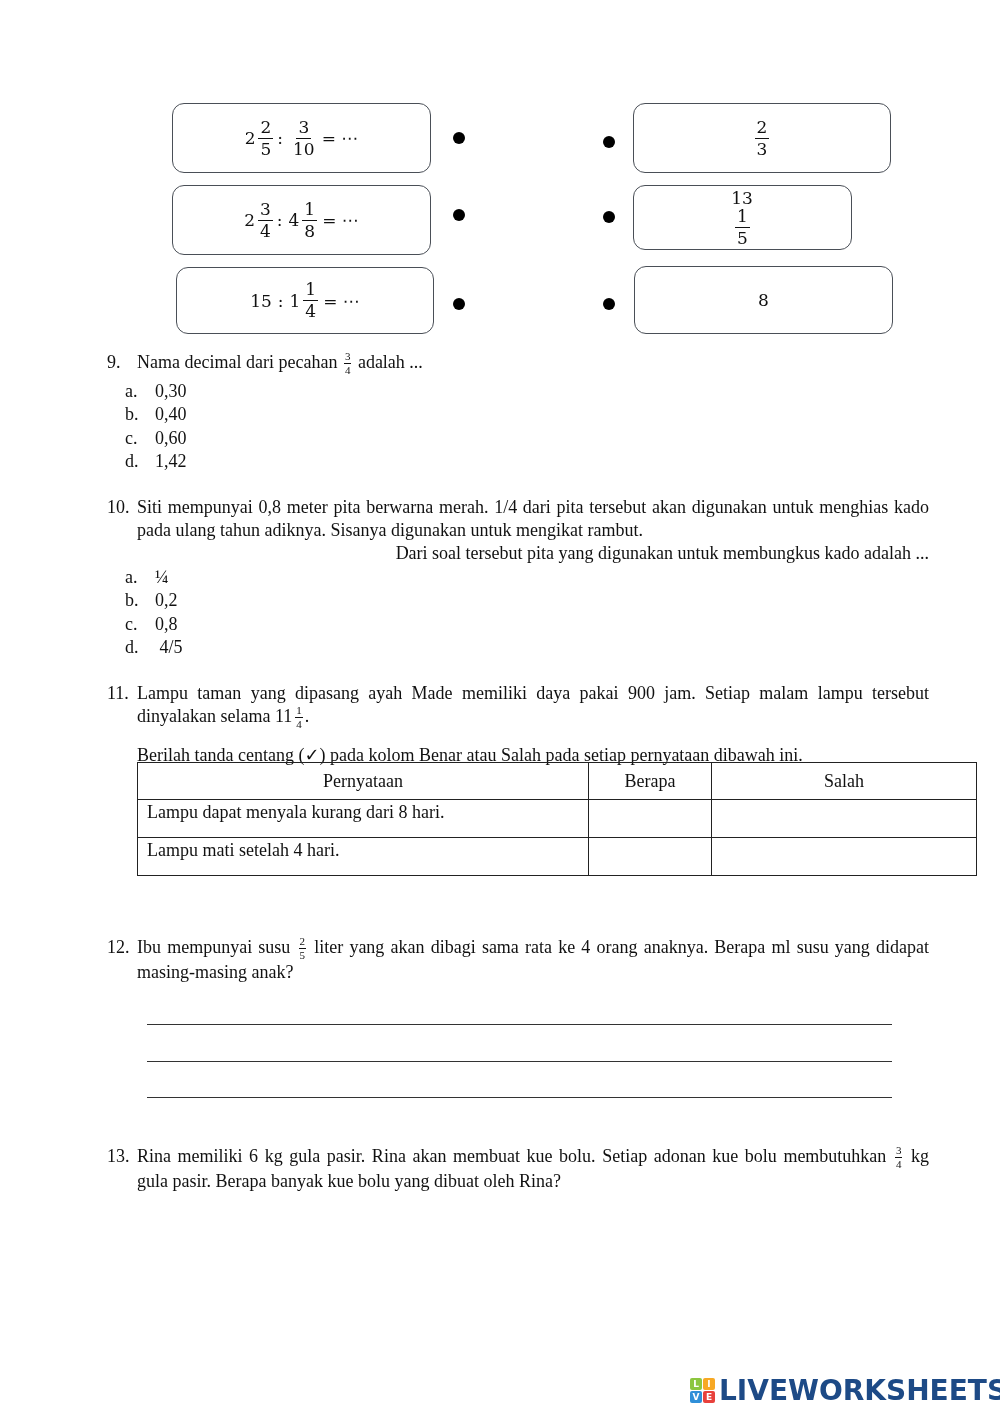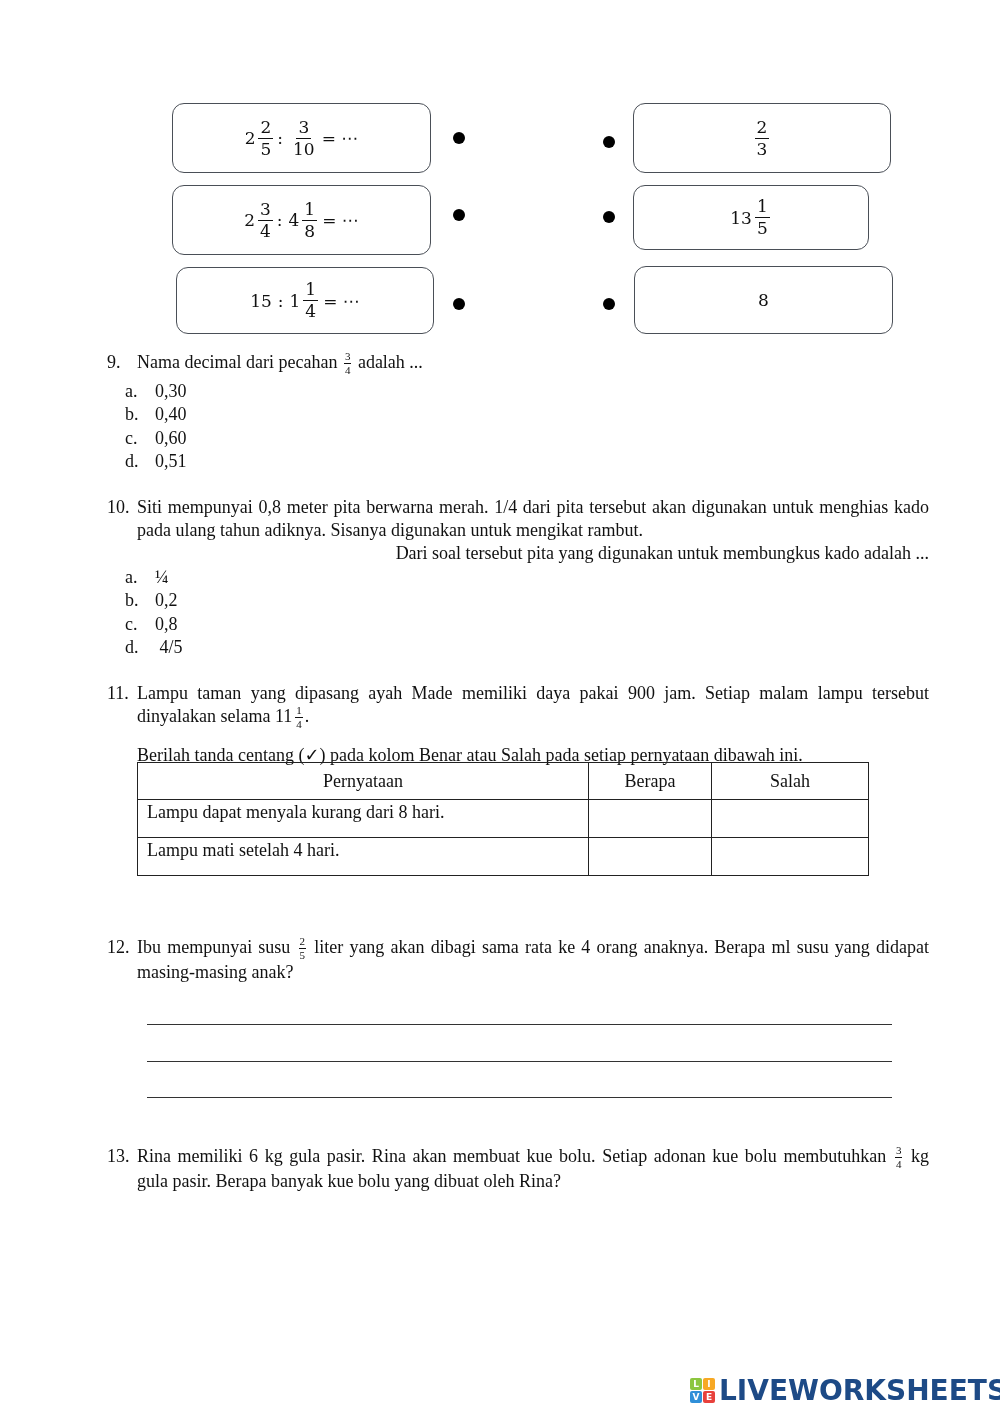--- a/index.html
+++ b/index.html
@@ -21,21 +21,21 @@
     .frac.small .den { padding: 1px 1px 0 1px; }
     .whole { margin-right: 1px; }
 
     .q { position: absolute; left: 107px; width: 822px; line-height: 23px; }
     .qnum { position: absolute; left: 0; top: 0; }
     .qbody { margin-left: 30px; text-align: justify; }
     .opts { position: absolute; left: 125px; line-height: 23.4px; }
     .opt { display: flex; }
     .opt .l { width: 30px; }
 
-    table.stmt { position: absolute; left: 137px; top: 762px; width: 732px; border-collapse: collapse;
+    table.stmt { position: absolute; left: 137px; top: 762px; width: 840px; border-collapse: collapse;
                  font-size: 18px; }
     table.stmt td, table.stmt th { border: 1.3px solid #222; font-weight: normal; }
     table.stmt th { height: 34px; text-align: center; }
     table.stmt td { height: 35px; padding: 0 0 0 9px; vertical-align: top; padding-top: 2px; }
     .ansline { position: absolute; left: 147px; width: 745px; border-top: 1.3px solid #333; }
 
     .logo { position: absolute; left: 690px; top: 1374px; display: flex; align-items: center; }
     .logo-grid { display: grid; grid-template-columns: 12px 12px; grid-template-rows: 12px 12px; gap: 1px; margin-right: 4px; }
     .logo-grid span { font-family: "DejaVu Sans", sans-serif; font-size: 9px; font-weight: bold; color: #fff;
                       display: flex; align-items: center; justify-content: center; border-radius: 2px; }
@@ -89,21 +89,21 @@
 <div class="dot" style="left:603px;top:136px;"></div>
 <div class="dot" style="left:603px;top:211px;"></div>
 <div class="dot" style="left:603px;top:298px;"></div>
 
 <div class="mbox" style="left:633px;top:103px;width:258px;height:70px;">
   <span class="frac">
       <span class="num">2</span>
       <span class="den">3</span>
     </span>
 </div>
-<div class="mbox" style="left:633px;top:185px;width:236px;height:65px;">
+<div class="mbox" style="left:633px;top:185px;width:219px;height:65px;flex-direction:column;">
   <span class="whole">13</span>
   <span class="frac">
       <span class="num">1</span>
       <span class="den">5</span>
     </span>
 </div>
 <div class="mbox" style="left:634px;top:266px;width:259px;height:68px;">
   <span>8</span>
 </div>
 
@@ -126,21 +126,21 @@
   <div class="opt">
       <span class="l">b.</span>
       <span>0,40</span>
     </div>
   <div class="opt">
       <span class="l">c.</span>
       <span>0,60</span>
     </div>
   <div class="opt">
       <span class="l">d.</span>
-      <span>0,51</span>
+      <span>1,42</span>
     </div>
 </div>
 
 <div class="q" style="top:496px;">
   <span class="qnum">10.</span>
   <div class="qbody">
     <div>Siti mempunyai 0,8 meter pita berwarna merah. 1/4 dari pita tersebut akan digunakan untuk menghias kado pada ulang tahun adiknya. Sisanya digunakan untuk mengikat rambut.</div>
     <div style="text-align:right">Dari soal tersebut pita yang digunakan untuk membungkus kado adalah ...</div>
   </div>
 </div>

